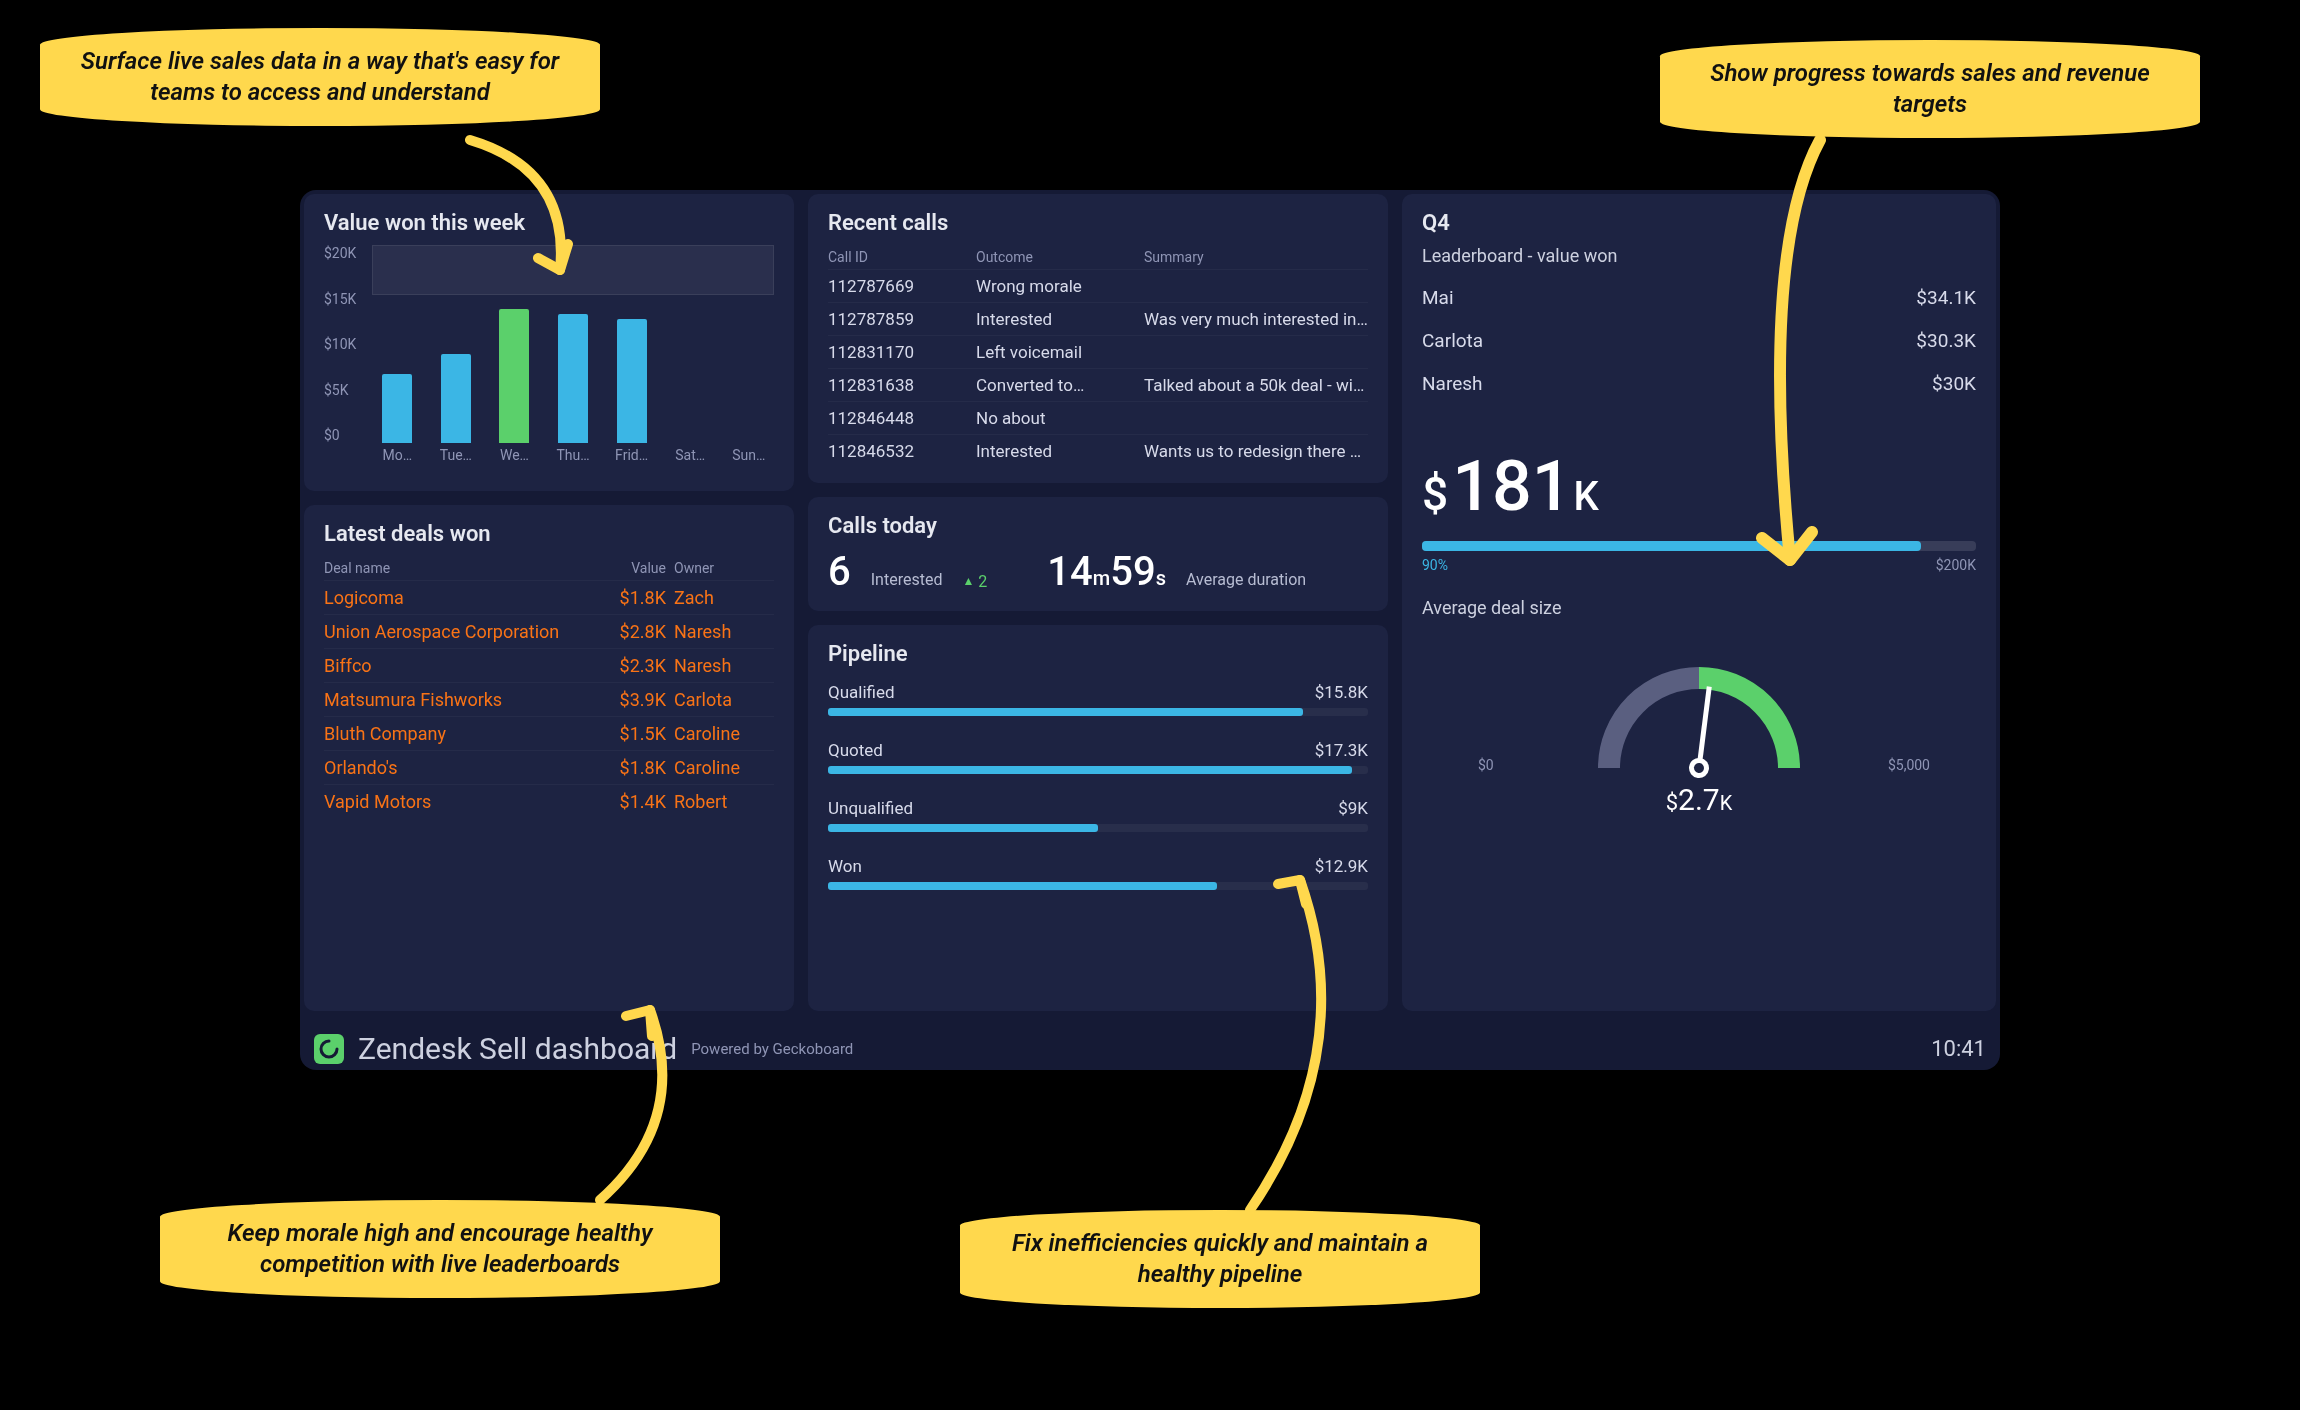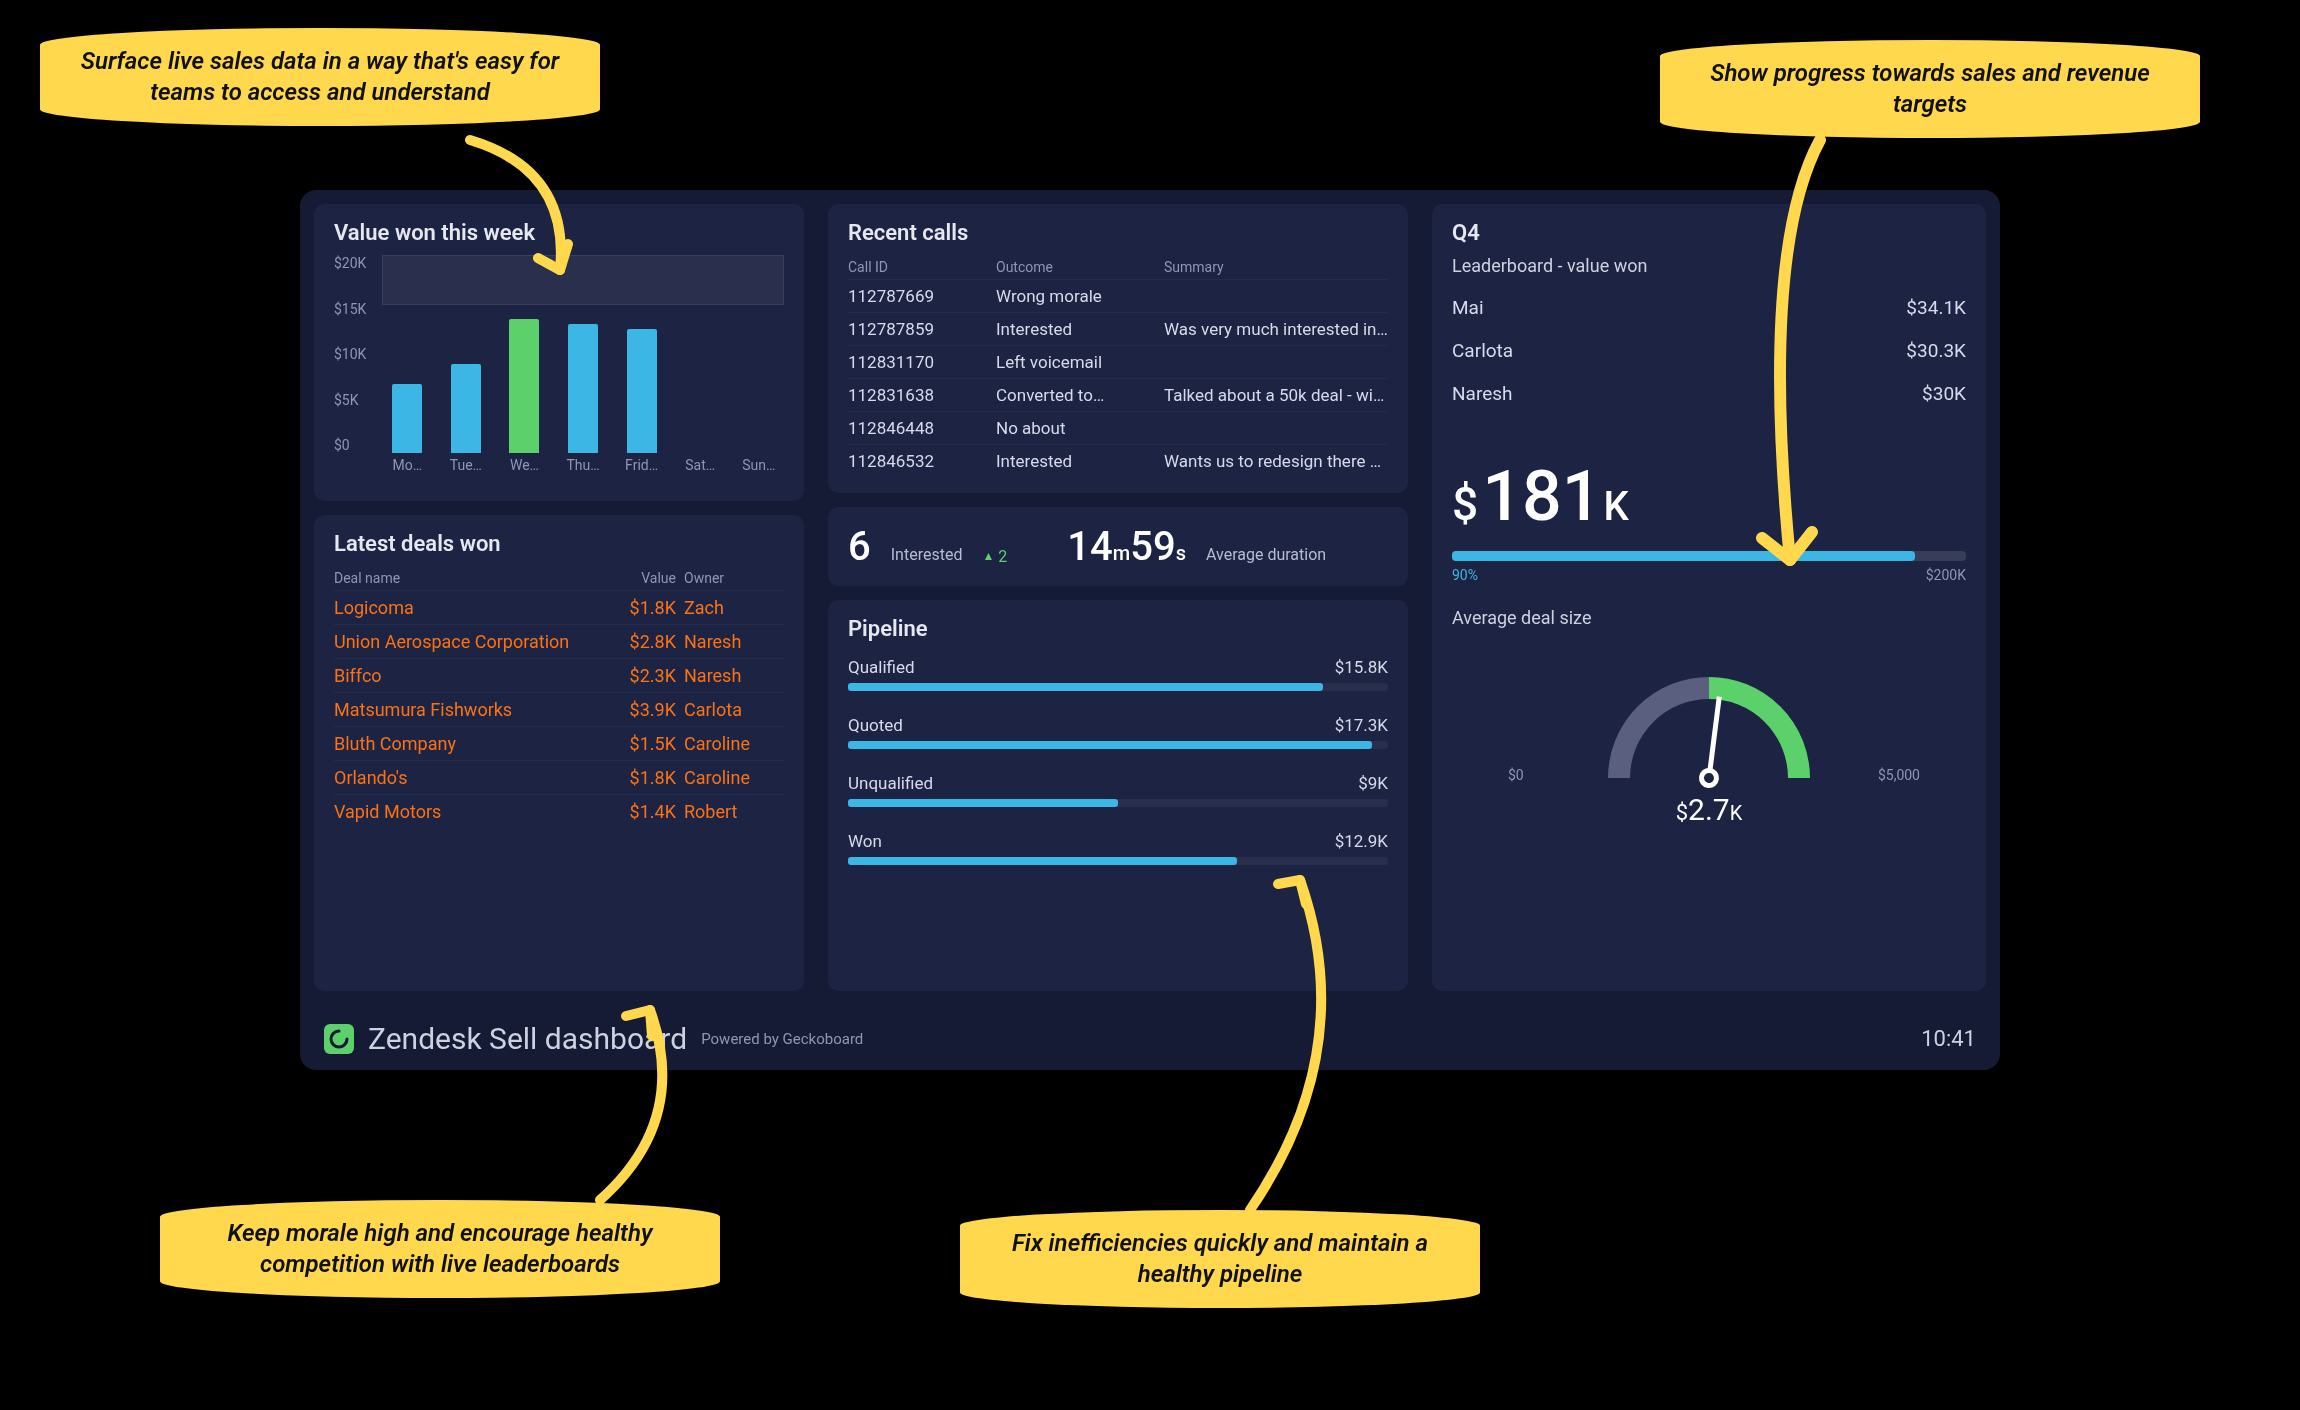--- a/index.html
+++ b/index.html
@@ -13,25 +13,25 @@
   overflow: hidden;
 }
 .dashboard {
   position: absolute;
   left: 300px;
   top: 190px;
   width: 1700px;
   height: 880px;
   background: #151a35;
   border-radius: 16px;
-  padding: 14px;
+  padding: 4px;
   display: grid;
   grid-template-columns: 490px 580px 1fr;
   grid-template-rows: 1fr auto;
-  gap: 24px;
+  gap: 14px;
 }
 .panel {
   background: #1d2342;
   border-radius: 10px;
   padding: 16px 20px;
   color: #cdd1e0;
 }
 .panel-title {
   font-size: 22px;
   font-weight: 600;
@@ -279,20 +279,21 @@
             <span></span>
           </div>
           <div class="call-row">
             <span>112846532</span>
             <span>Interested</span>
             <span>Wants us to redesign there website…</span>
           </div>
         </div>
     </div>
     <div class="panel">
+      <div class="panel-title">Calls today</div>
       <div class="calls-today-row">
         <span class="big-num">6</span>
         <span class="sub-label">Interested</span>
         <span class="delta">2</span>
         <span style="flex:0 0 20px"></span>
         <span class="big-num">
           <span>14</span><span class="dur-unit">m</span><span>59</span><span class="dur-unit">s</span>
         </span>
         <span class="sub-label">Average duration</span>
       </div>

